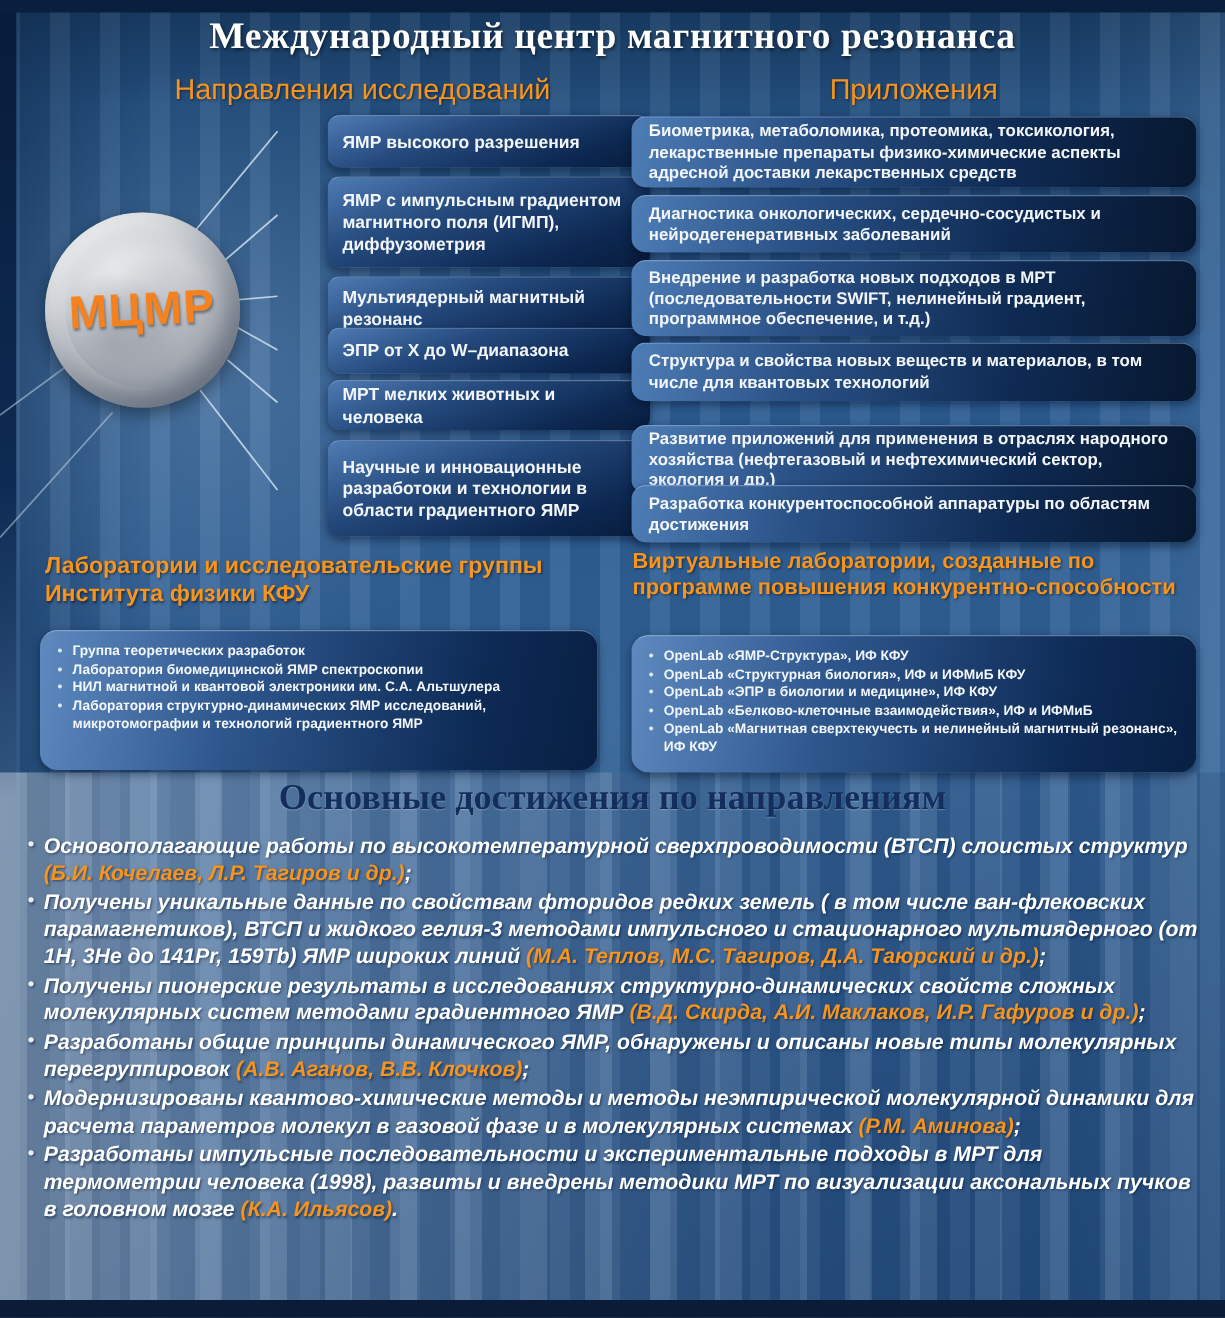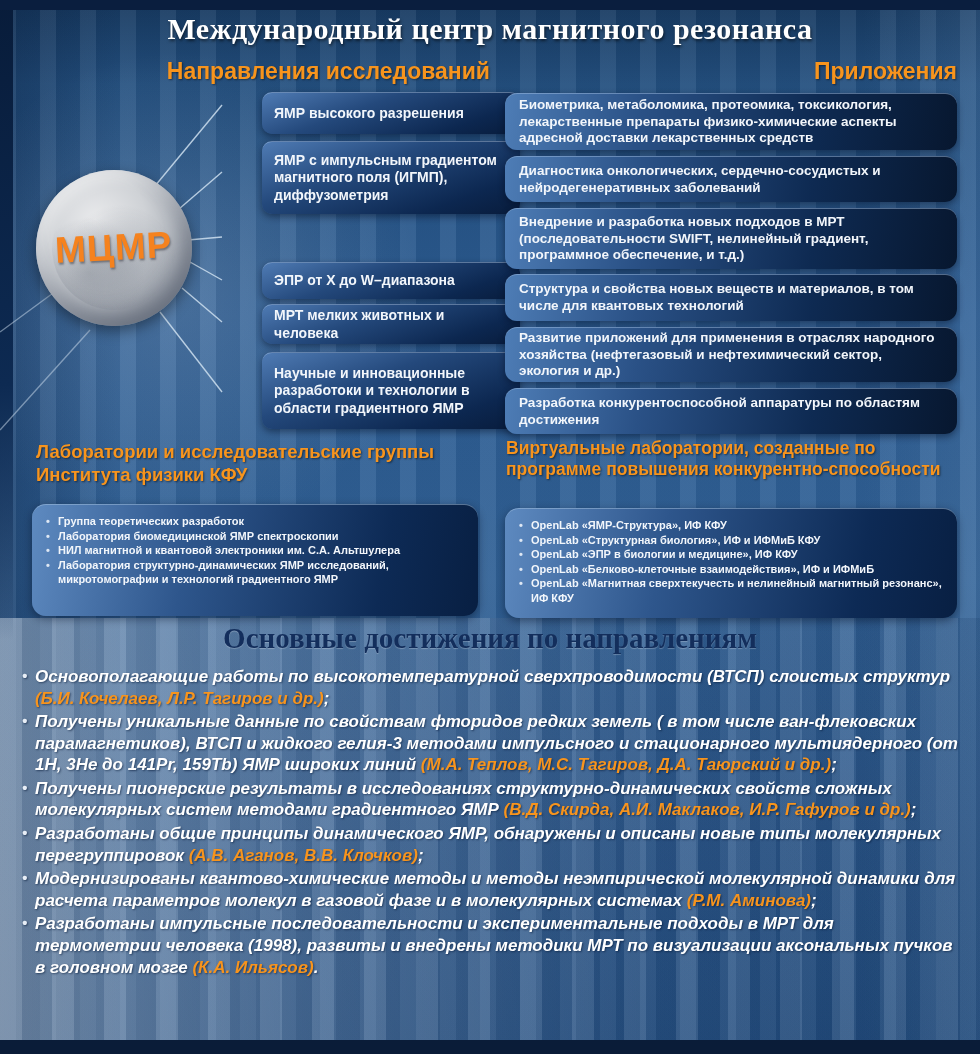--- a/index.html
+++ b/index.html
@@ -27,22 +27,22 @@
   .left-edge{position:absolute;left:0;top:0;width:13px;height:640px;z-index:1;
     background:linear-gradient(180deg,#081c3a 0%,#0d2a52 60%,rgba(13,42,82,0) 100%);}
   .connectors{position:absolute;left:0;top:0;z-index:1;pointer-events:none;}
 
   .title{
     position:absolute;left:0;top:12px;width:980px;margin:0;text-align:center;z-index:2;
     font-family:"Liberation Serif",serif;font-weight:bold;font-size:30px;color:#ffffff;
     text-shadow:1px 2px 3px rgba(0,0,0,.55);letter-spacing:.5px;
   }
   .col-head{
-    position:absolute;z-index:2;font-weight:bold;color:#F7941D;font-size:23px;
-    text-align:right;text-shadow:1px 1px 2px rgba(0,0,0,.45);
+    position:absolute;z-index:2;font-weight:normal;color:#F7941D;font-size:23px;
+    text-align:center;text-shadow:1px 1px 2px rgba(0,0,0,.45);
   }
   .col-head.left{left:90px;top:58px;width:400px;}
   .col-head.right{left:505px;top:58px;width:452px;}
 
   .lbox{
     position:absolute;left:222px;width:258px;z-index:2;border-radius:10px;
     background:linear-gradient(160deg,#4f7bb4 0%,#24497c 38%,#0c2750 78%,#081c3c 100%);
     border-top:1px solid rgba(160,190,225,.55);
     box-shadow:0 3px 7px rgba(0,10,30,.45);
     color:#f2f6fb;font-weight:bold;font-size:14px;line-height:1.25;
@@ -60,21 +60,21 @@
     background:linear-gradient(100deg,#4e7db6 0%,#2a5186 30%,#0e2a52 68%,#07172f 100%);
     border-top:1px solid rgba(160,190,225,.5);
     box-shadow:0 3px 7px rgba(0,10,30,.45);
     color:#f2f6fb;font-weight:bold;font-size:13.5px;line-height:1.24;
     padding:6px 14px;box-sizing:border-box;display:flex;align-items:center;
   }
   .r1{top:93px;height:57px;}
   .r2{top:156px;height:46px;}
   .r3{top:208px;height:61px;}
   .r4{top:274px;height:47px;}
-  .r5{top:327px;height:55px;}
+  .r5{top:340px;height:55px;}
   .r6{top:388px;height:46px;}
 
   .medallion{
     position:absolute;left:36px;top:170px;width:156px;height:156px;border-radius:50%;z-index:2;
     background:radial-gradient(circle at 38% 32%,#e9eaec 0%,#cfd2d6 35%,#a8adb5 62%,#878d97 85%,#70767f 100%);
     box-shadow:inset -8px -12px 20px rgba(40,50,70,.38),inset 6px 8px 14px rgba(255,255,255,.5),0 5px 14px rgba(0,0,0,.4);
     display:flex;align-items:center;justify-content:center;
   }
   .medallion::after{
     content:"";position:absolute;inset:16px;border-radius:50%;
@@ -153,20 +153,23 @@
   <div class="medallion">
     <span class="logo-text">МЦМР</span>
   </div>
 
   <div class="lbox b1">
       <span>ЯМР высокого разрешения</span>
     </div>
   <div class="lbox b2">
       <span>ЯМР с импульсным градиентом магнитного поля (ИГМП), диффузометрия</span>
     </div>
+  <div class="lbox b3">
+      <span>Мультиядерный магнитный резонанс</span>
+    </div>
   <div class="lbox b4">
       <span>ЭПР от X  до W–диапазона</span>
     </div>
   <div class="lbox b5">
       <span>МРТ мелких животных  и человека</span>
     </div>
   <div class="lbox b6">
       <span>Научные и инновационные разработоки и технологии в области градиентного ЯМР</span>
     </div>
 

